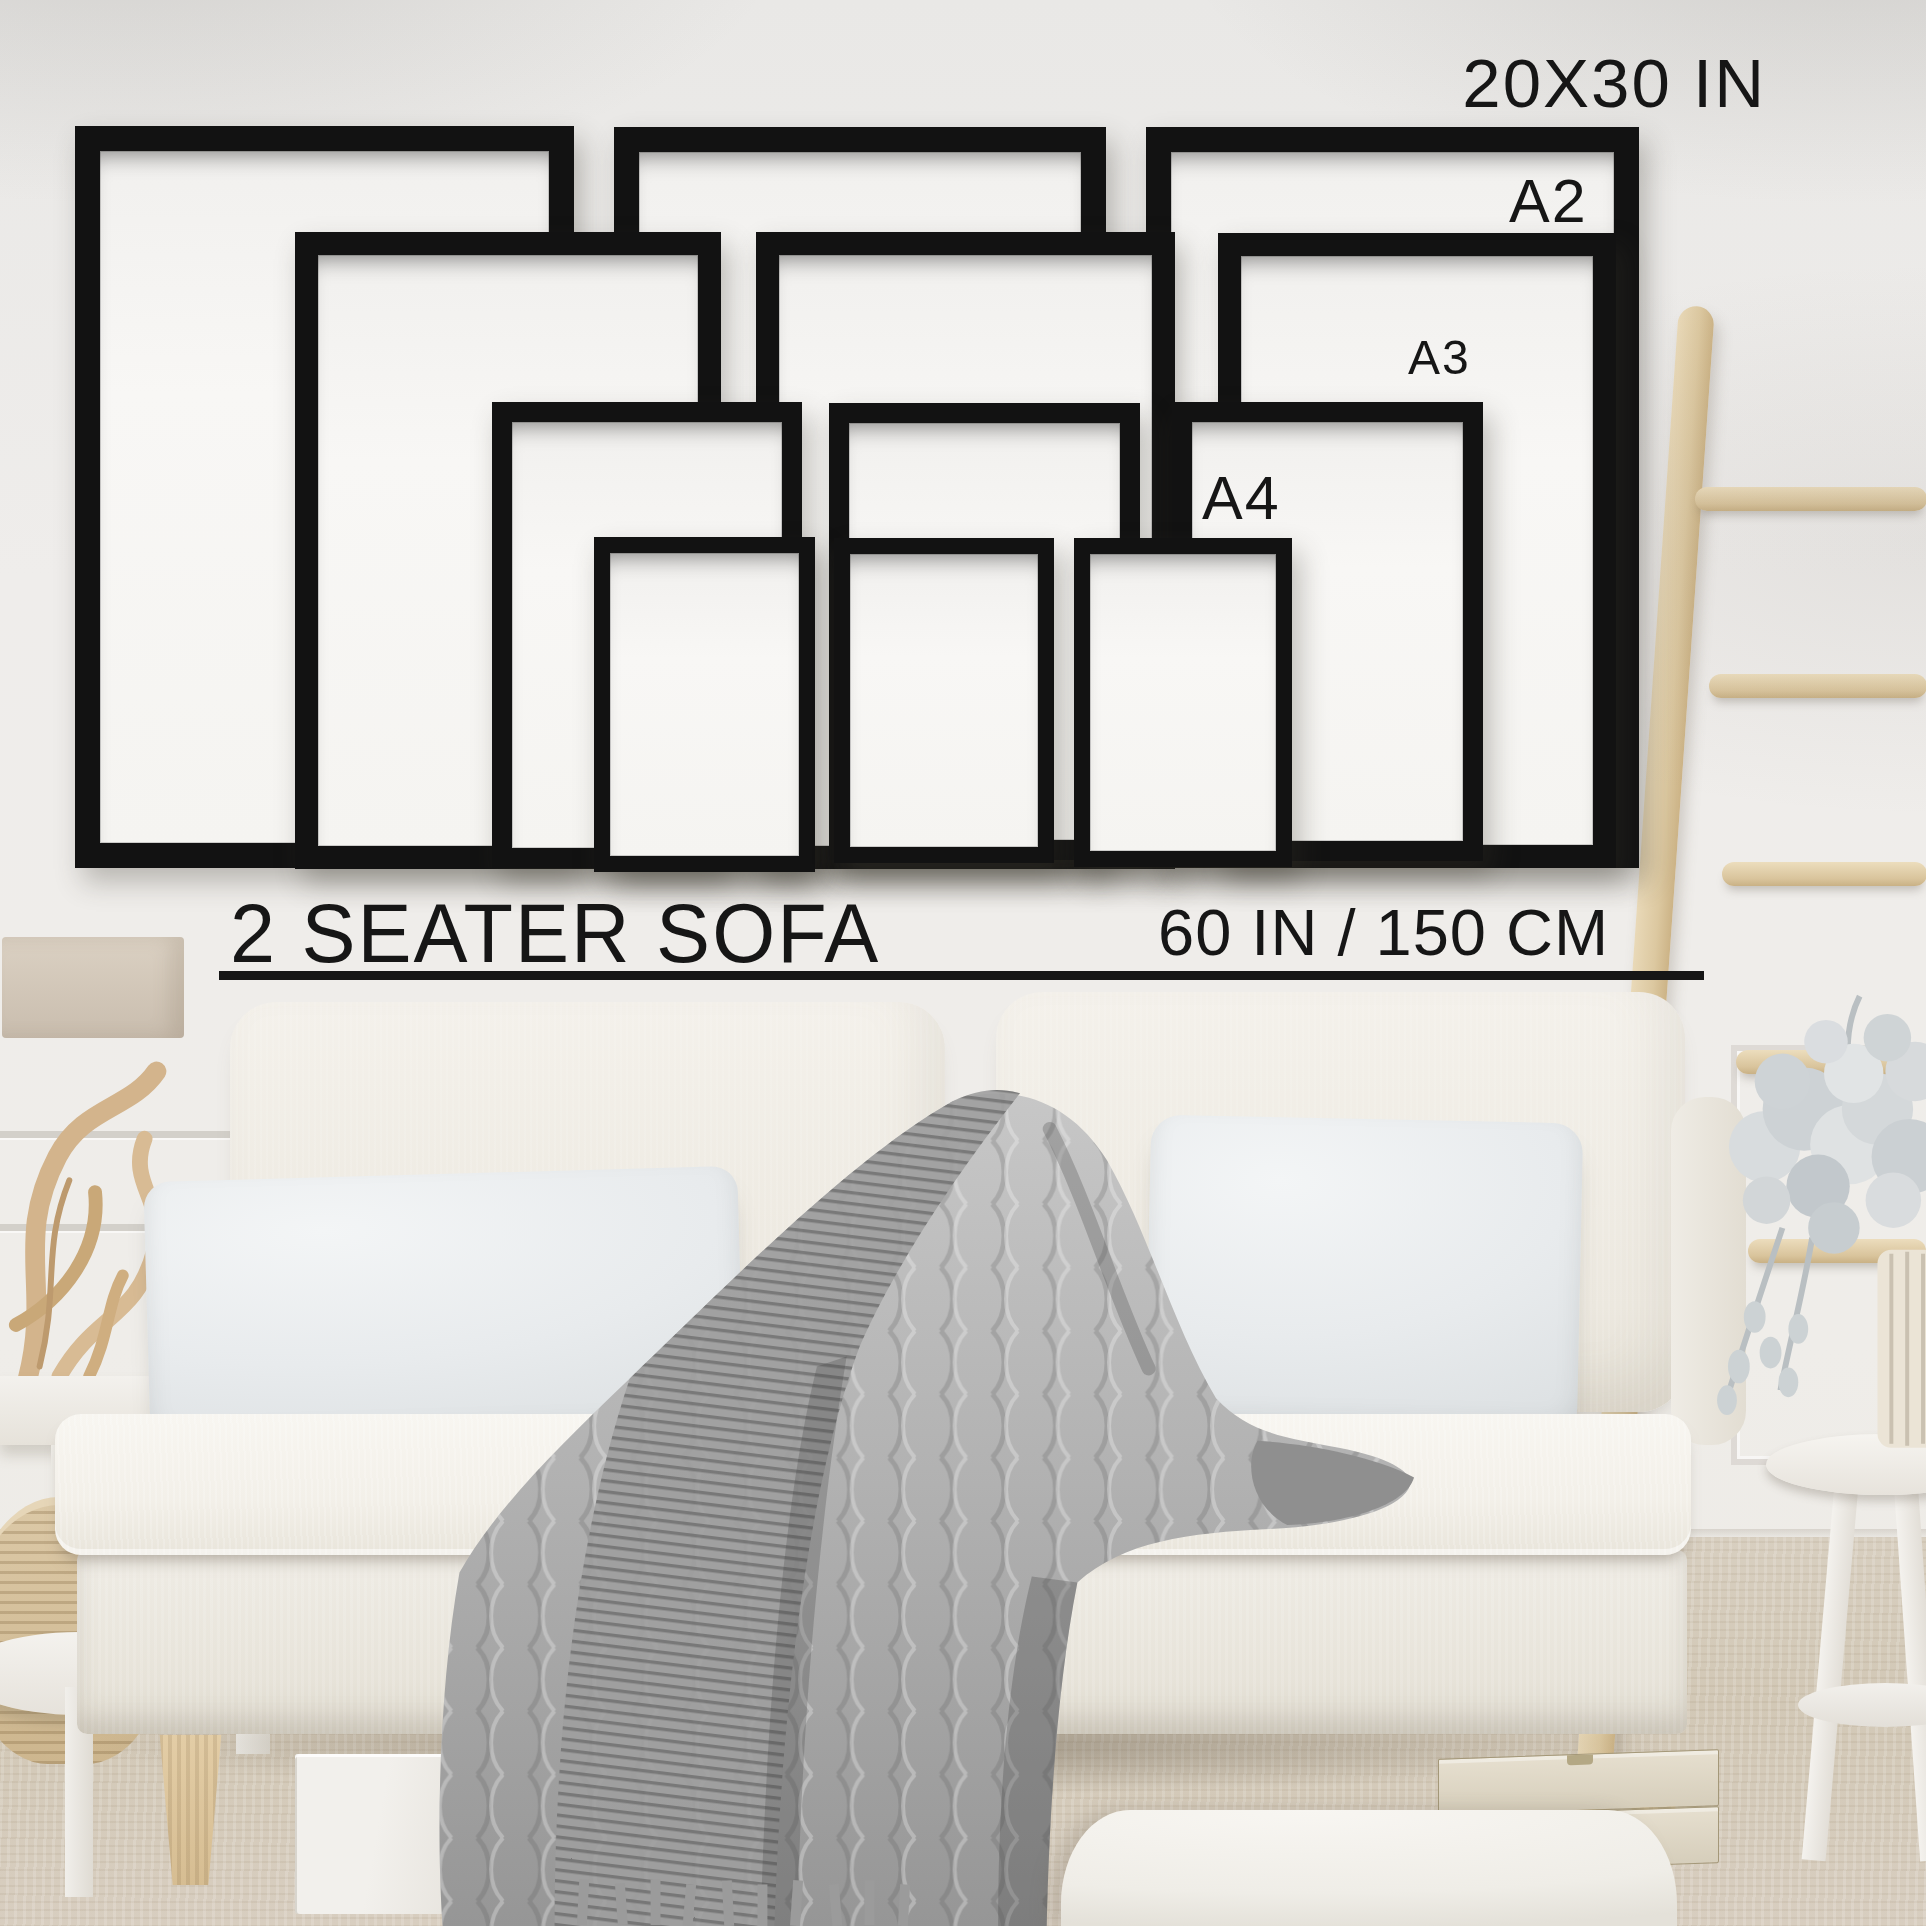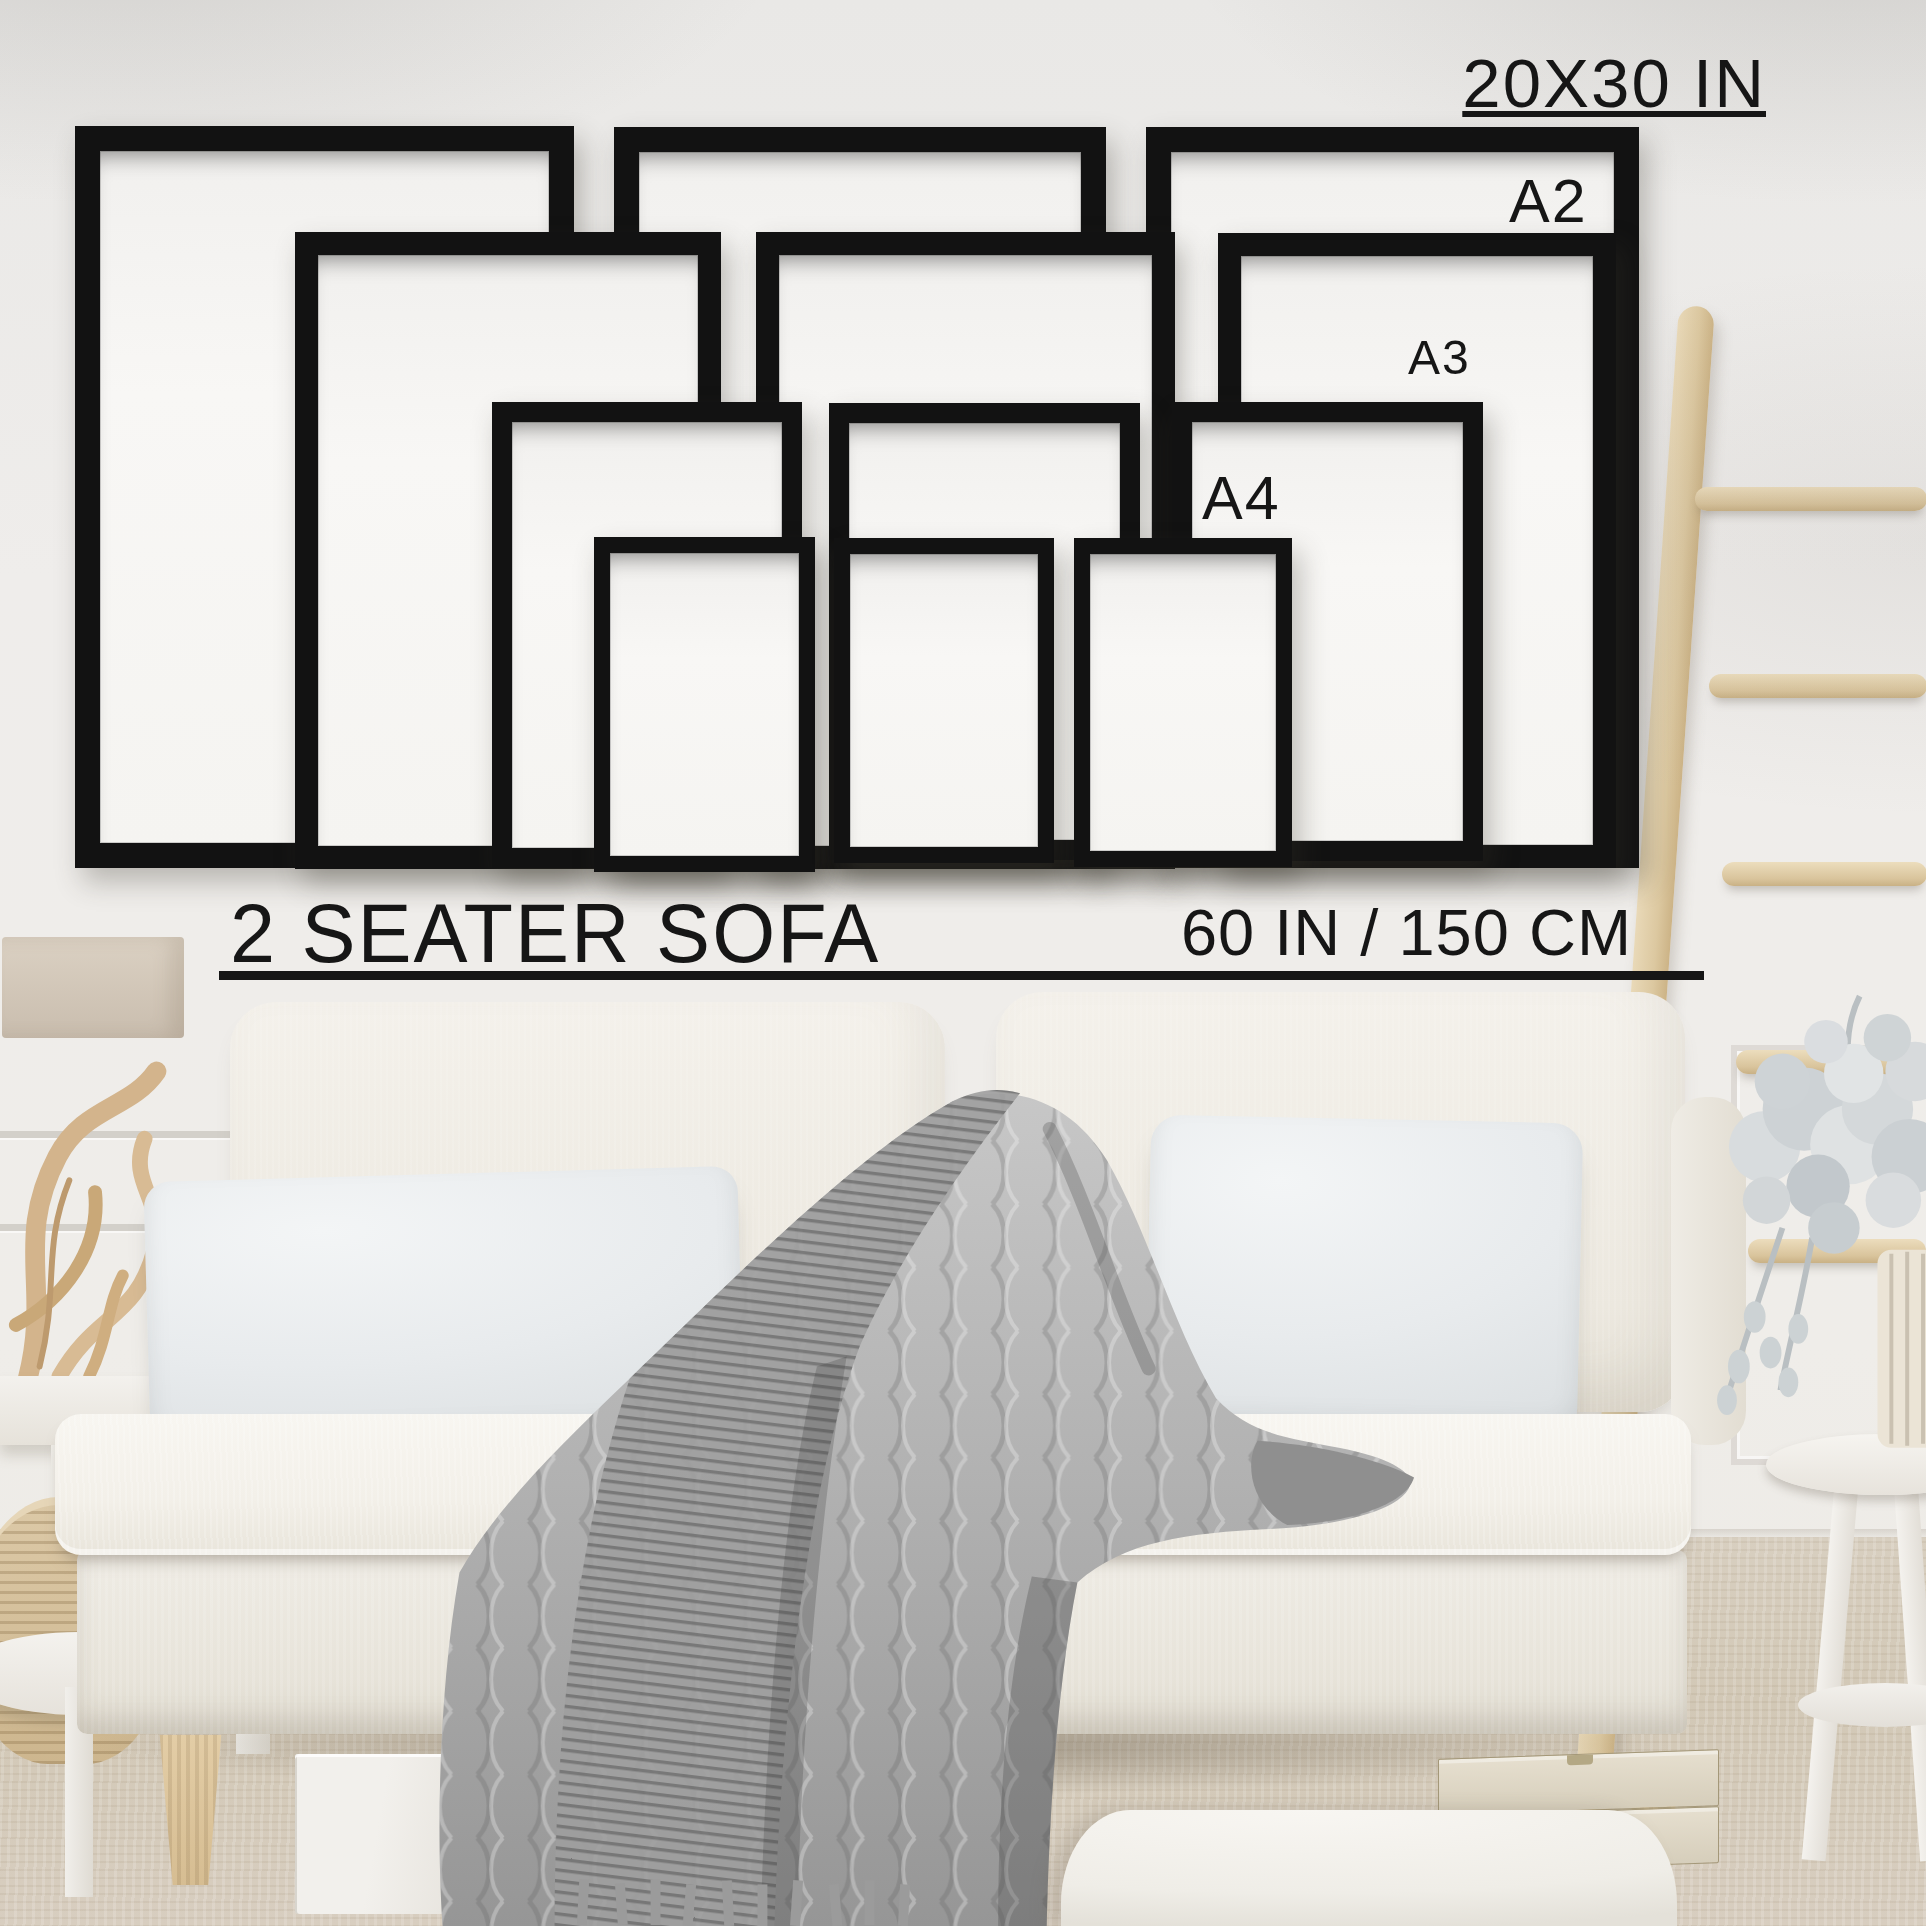--- a/index.html
+++ b/index.html
@@ -41,27 +41,27 @@
   .rung5{left:1748px;top:1239px;width:178px;}
   
   .frames-layer{position:absolute;inset:0;z-index:4;}
   .frame{position:absolute;box-sizing:border-box;border:24px solid var(--frame,#121212);
     background:linear-gradient(180deg,#f1f0ee,#f8f7f5 35%,#f5f4f1);
     box-shadow:8px 14px 26px rgba(60,55,48,.30);}
   .frame::before{content:"";position:absolute;inset:0;
     box-shadow:inset 0 18px 22px -14px rgba(0,0,0,.45),inset 0 0 0 1px rgba(0,0,0,.16);}
   
   .size-label{position:absolute;z-index:8;font-weight:400;color:var(--text,#161616);letter-spacing:2px;white-space:nowrap;}
-  .lab-2030{right:161px;top:44px;font-size:69px;text-decoration:underline;}
+  .lab-2030{right:161px;top:44px;font-size:69px;}
   .lab-a2{left:1509px;top:166px;font-size:61px;}
   .lab-a3{left:1408px;top:330px;font-size:48px;}
   .lab-a4{left:1202px;top:463px;font-size:61px;}
   
   .sofa-label{position:absolute;left:230px;top:885px;z-index:8;font-size:81px;letter-spacing:2px;transform:scaleY(1.04);transform-origin:top left;white-space:nowrap;}
-  .width-label{position:absolute;left:1158px;top:895px;width:497px;z-index:8;font-size:65px;letter-spacing:1px;text-align:center;white-space:nowrap;}
+  .width-label{position:absolute;left:1158px;top:895px;width:497px;z-index:8;font-size:65px;letter-spacing:1px;text-align:left;white-space:nowrap;}
   .measure-rule{position:absolute;left:219px;top:971px;width:1485px;height:9px;background:var(--text,#141414);z-index:8;}
   
   .sofa-under-shadow{position:absolute;left:79px;top:1711px;width:1604px;height:85px;z-index:4;
     background:radial-gradient(ellipse at 50% 40%,rgba(90,80,65,.42),rgba(90,80,65,0) 70%);}
   .sofa-leg{position:absolute;z-index:5;background:
     repeating-linear-gradient(90deg,rgba(120,95,60,.16) 0 4px,transparent 4px 9px),
     linear-gradient(180deg,#e3cda6,#d6bd92);}
   .leg-left{left:150px;top:1735px;width:81px;height:150px;clip-path:polygon(12% 0,88% 0,72% 100%,28% 100%);}
   .leg-right{left:1622px;top:1762px;width:63px;height:119px;clip-path:polygon(10% 0,90% 0,76% 100%,24% 100%);}
   .sofa-base{position:absolute;left:77px;top:1550px;width:1610px;height:184px;border-radius:10px;z-index:6;background:

